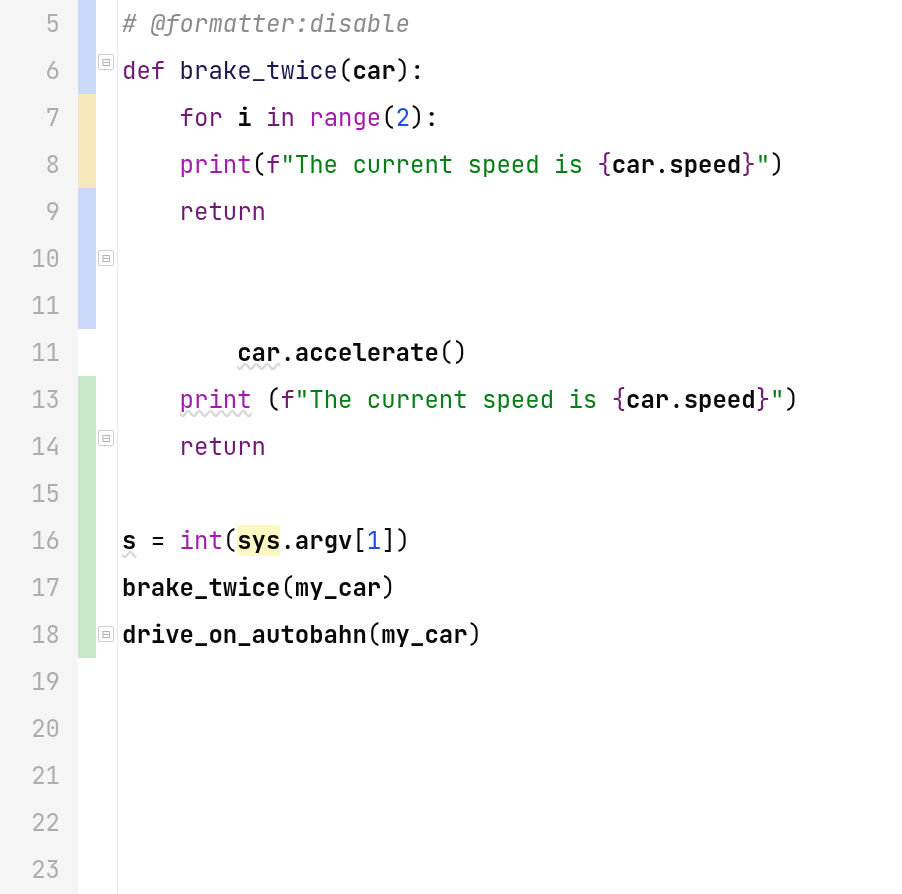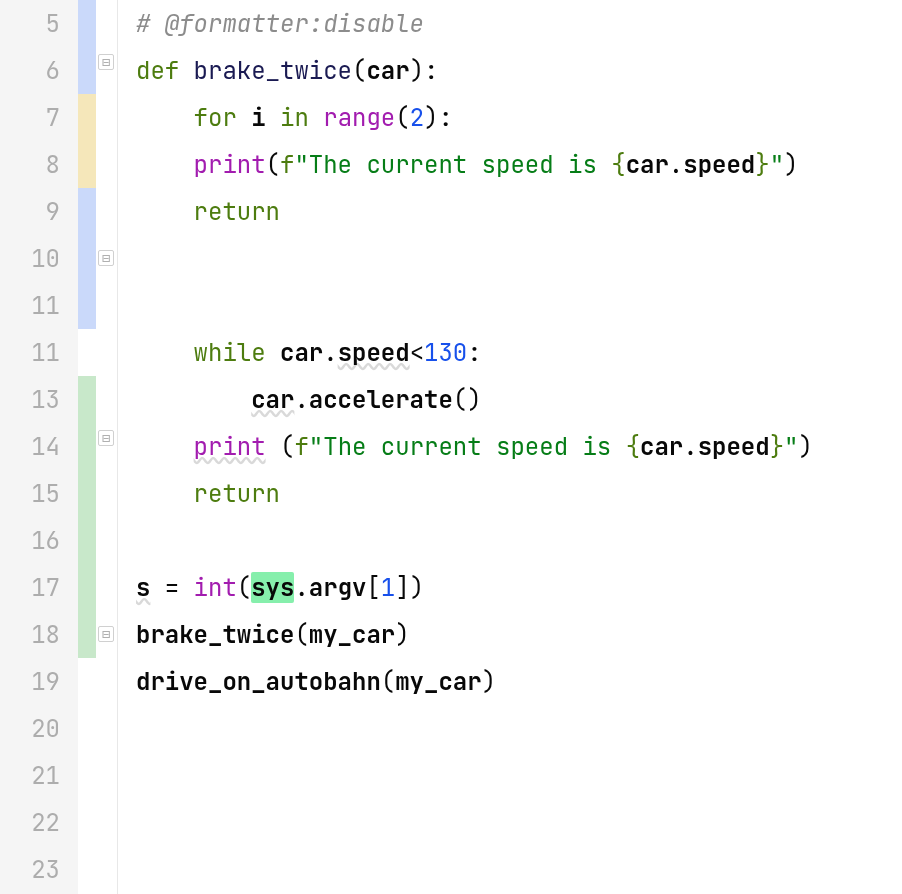--- a/index.html
+++ b/index.html
@@ -61,32 +61,31 @@
     color: #b0b0b0;
     background: #ffffff;
     border: 1px solid #d0d0d0;
     border-radius: 2px;
     text-align: center;
     cursor: pointer;
   }
   .code-col {
     flex: 1;
     padding-left: 4px;
-    margin-left: 14px;
   }
   .tok-comment { color: #8c8c8c; font-style: italic; }
-  .tok-kw { color: #4d7c0f; }
+  .tok-kw { color: #701a75; }
   .tok-fn { color: #1a1a52; }
   .tok-var { color: #080808; font-weight: bold; }
   .tok-builtin { color: #a21caf; }
   .tok-num { color: #1750eb; }
   .tok-str { color: #067d17; }
   .tok-paren { color: #080808; }
   .selword {
-    background: #86efac;
+    background: #fef9c3;
     border-radius: 2px;
   }
   .squiggle {
     text-decoration: underline wavy #d9d9d9;
     text-decoration-skip-ink: none;
   }
 </style>
 </head>
 <body>
 
@@ -154,21 +153,20 @@
 
     <div class="line">    <span class="tok-builtin">print</span><span>(</span><span class="tok-kw">f</span><span class="tok-str">"The current speed is </span><span class="tok-kw">{</span><span class="tok-var">car</span><span>.</span><span class="tok-var">speed</span><span class="tok-kw">}</span><span class="tok-str">"</span><span>)</span></div>
 
     <div class="line">    <span class="tok-kw">return</span></div>
 
     <div class="line"></div>
     <div class="line"></div>
 
 
 
-    <div class="line">    <span class="tok-kw">while</span> <span class="tok-var">car</span><span>.</span><span class="tok-var squiggle">speed</span><span>&lt;</span><span class="tok-num">130</span><span>:</span></div>
 
     <div class="line">        <span class="tok-var squiggle">car</span><span>.</span><span class="tok-var">accelerate</span><span>(</span><span>)</span></div>
 
     <div class="line">    <span class="tok-builtin squiggle">print</span> <span>(</span><span class="tok-kw">f</span><span class="tok-str">"The current speed is </span><span class="tok-kw">{</span><span class="tok-var">car</span><span>.</span><span class="tok-var">speed</span><span class="tok-kw">}</span><span class="tok-str">"</span><span>)</span></div>
 
     <div class="line">    <span class="tok-kw">return</span></div>
 
     <div class="line"></div>
 
     <div class="line"><span class="tok-var squiggle">s</span><span> = </span><span class="tok-builtin">int</span><span>(</span><span class="tok-var selword">sys</span><span>.</span><span class="tok-var">argv</span><span>[</span><span class="tok-num">1</span><span>]</span><span>)</span></div>

